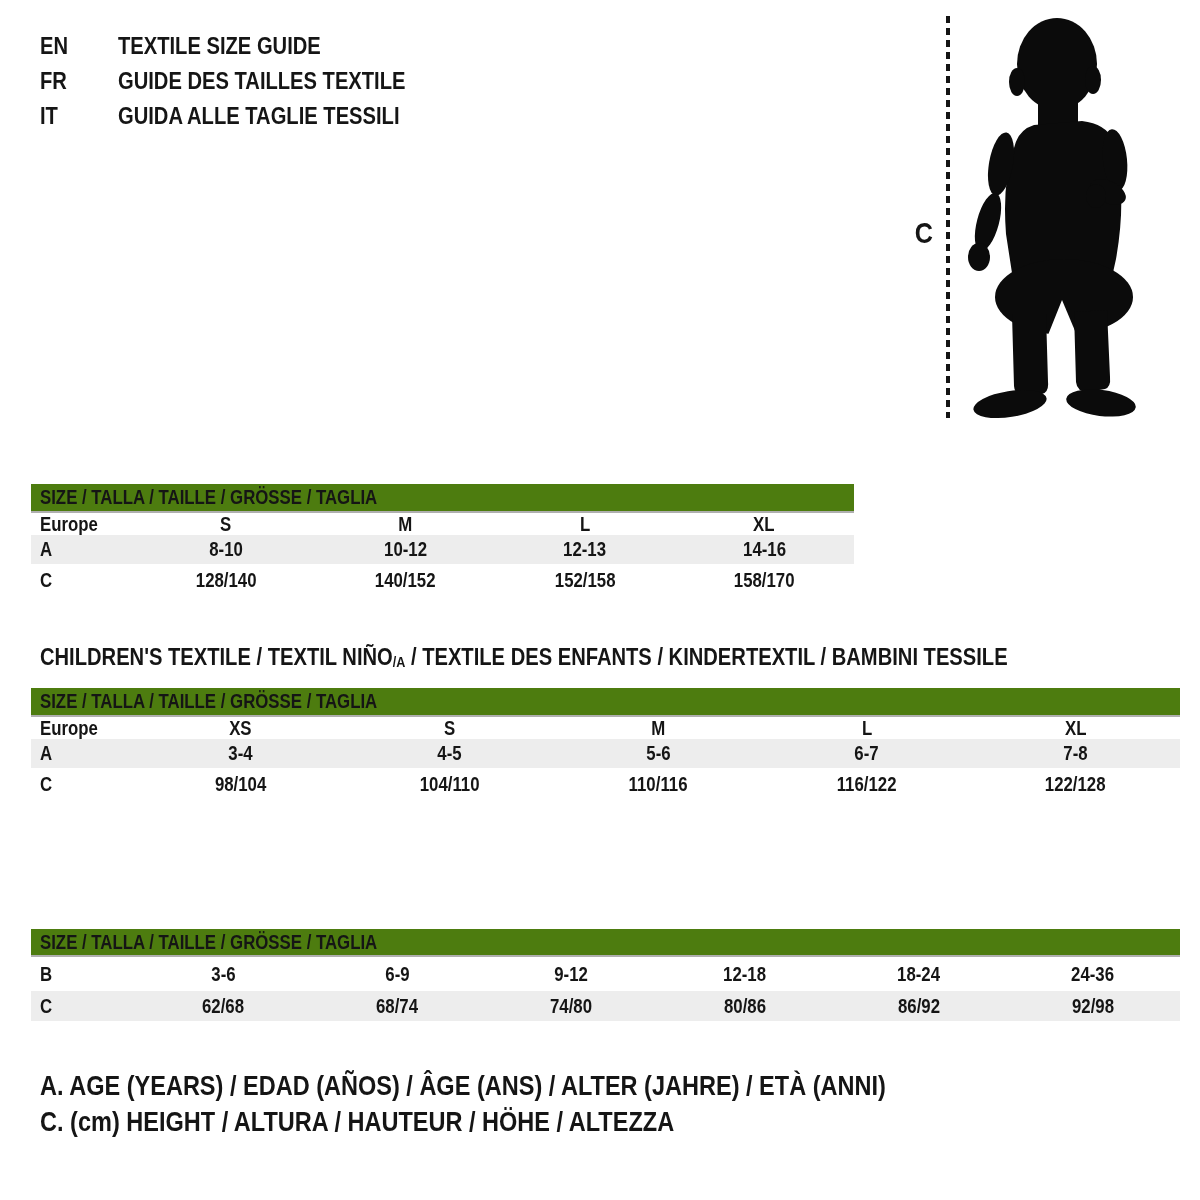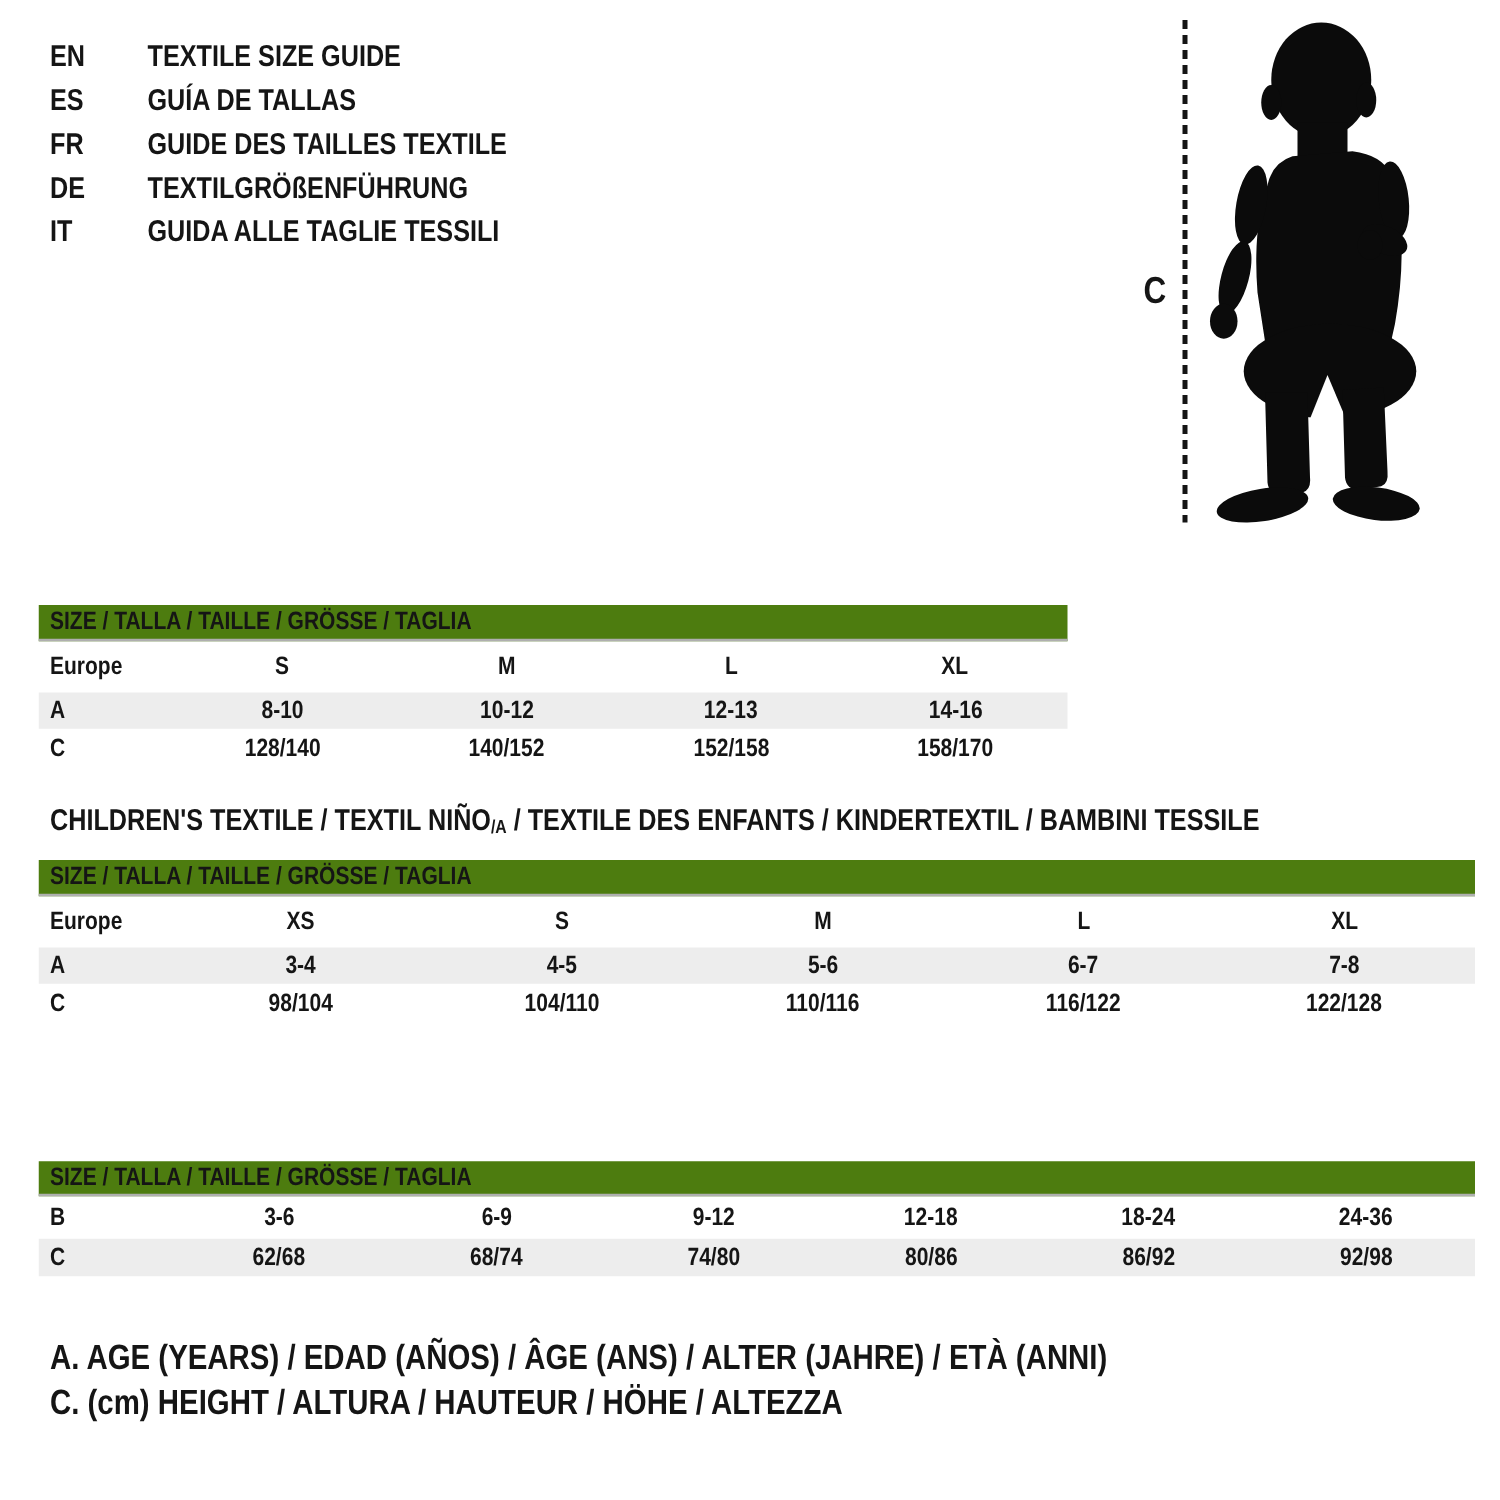--- a/index.html
+++ b/index.html
@@ -27,21 +27,21 @@
   .subscript{font-size:15px;vertical-align:-2px;}
 
   
   .sg-table{position:absolute;left:31px;box-sizing:border-box;}
   .thead{height:29px;background:#4d7c0f;border-bottom:2px solid #afafaf;box-sizing:border-box;
          display:flex;align-items:center;padding-left:9px;font-size:20px;}
   .trow{display:grid;align-items:center;font-size:20px;}
   .t-junior .trow{grid-template-columns:105px repeat(4,1fr);}
   .t-children .trow{grid-template-columns:105px repeat(5,1fr);}
   .t-babies .trow{grid-template-columns:105px repeat(6,1fr);}
-  .r0{height:41px;}
+  .r0{height:22px;}
   .r1{height:29px;background:#ededed;}
   .r2{height:33px;}
   .t-babies .thead{height:28px;}
   .t-babies .r0{height:34px;}
   .t-babies .r1{height:30px;}
   .cell-label{padding-left:9px;text-align:left;}
   .cell-data{text-align:center;}
 
   
   .legend{position:absolute;left:40px;top:1068px;}
@@ -51,30 +51,22 @@
 <body>
 
 <div class="page">
 
   <div class="lang-block">
     <div class="lang-row">
       <span class="lang-code"><span class="cond">EN</span></span>
       <span class="cond">TEXTILE SIZE GUIDE</span>
     </div>
     <div class="lang-row">
-      <span class="lang-code"><span class="cond">ES</span></span>
-      <span class="cond">GUÍA DE TALLAS</span>
-    </div>
-    <div class="lang-row">
       <span class="lang-code"><span class="cond">FR</span></span>
       <span class="cond">GUIDE DES TAILLES TEXTILE</span>
-    </div>
-    <div class="lang-row">
-      <span class="lang-code"><span class="cond">DE</span></span>
-      <span class="cond">TEXTILGRÖßENFÜHRUNG</span>
     </div>
     <div class="lang-row">
       <span class="lang-code"><span class="cond">IT</span></span>
       <span class="cond">GUIDA ALLE TAGLIE TESSILI</span>
     </div>
   </div>
 
   <div class="c-label"><span class="cond-c">C</span></div>
   <div class="dash-line"></div>
   <svg class="toddler-svg" viewBox="0 0 182 406" xmlns="http://www.w3.org/2000/svg" aria-hidden="true">

